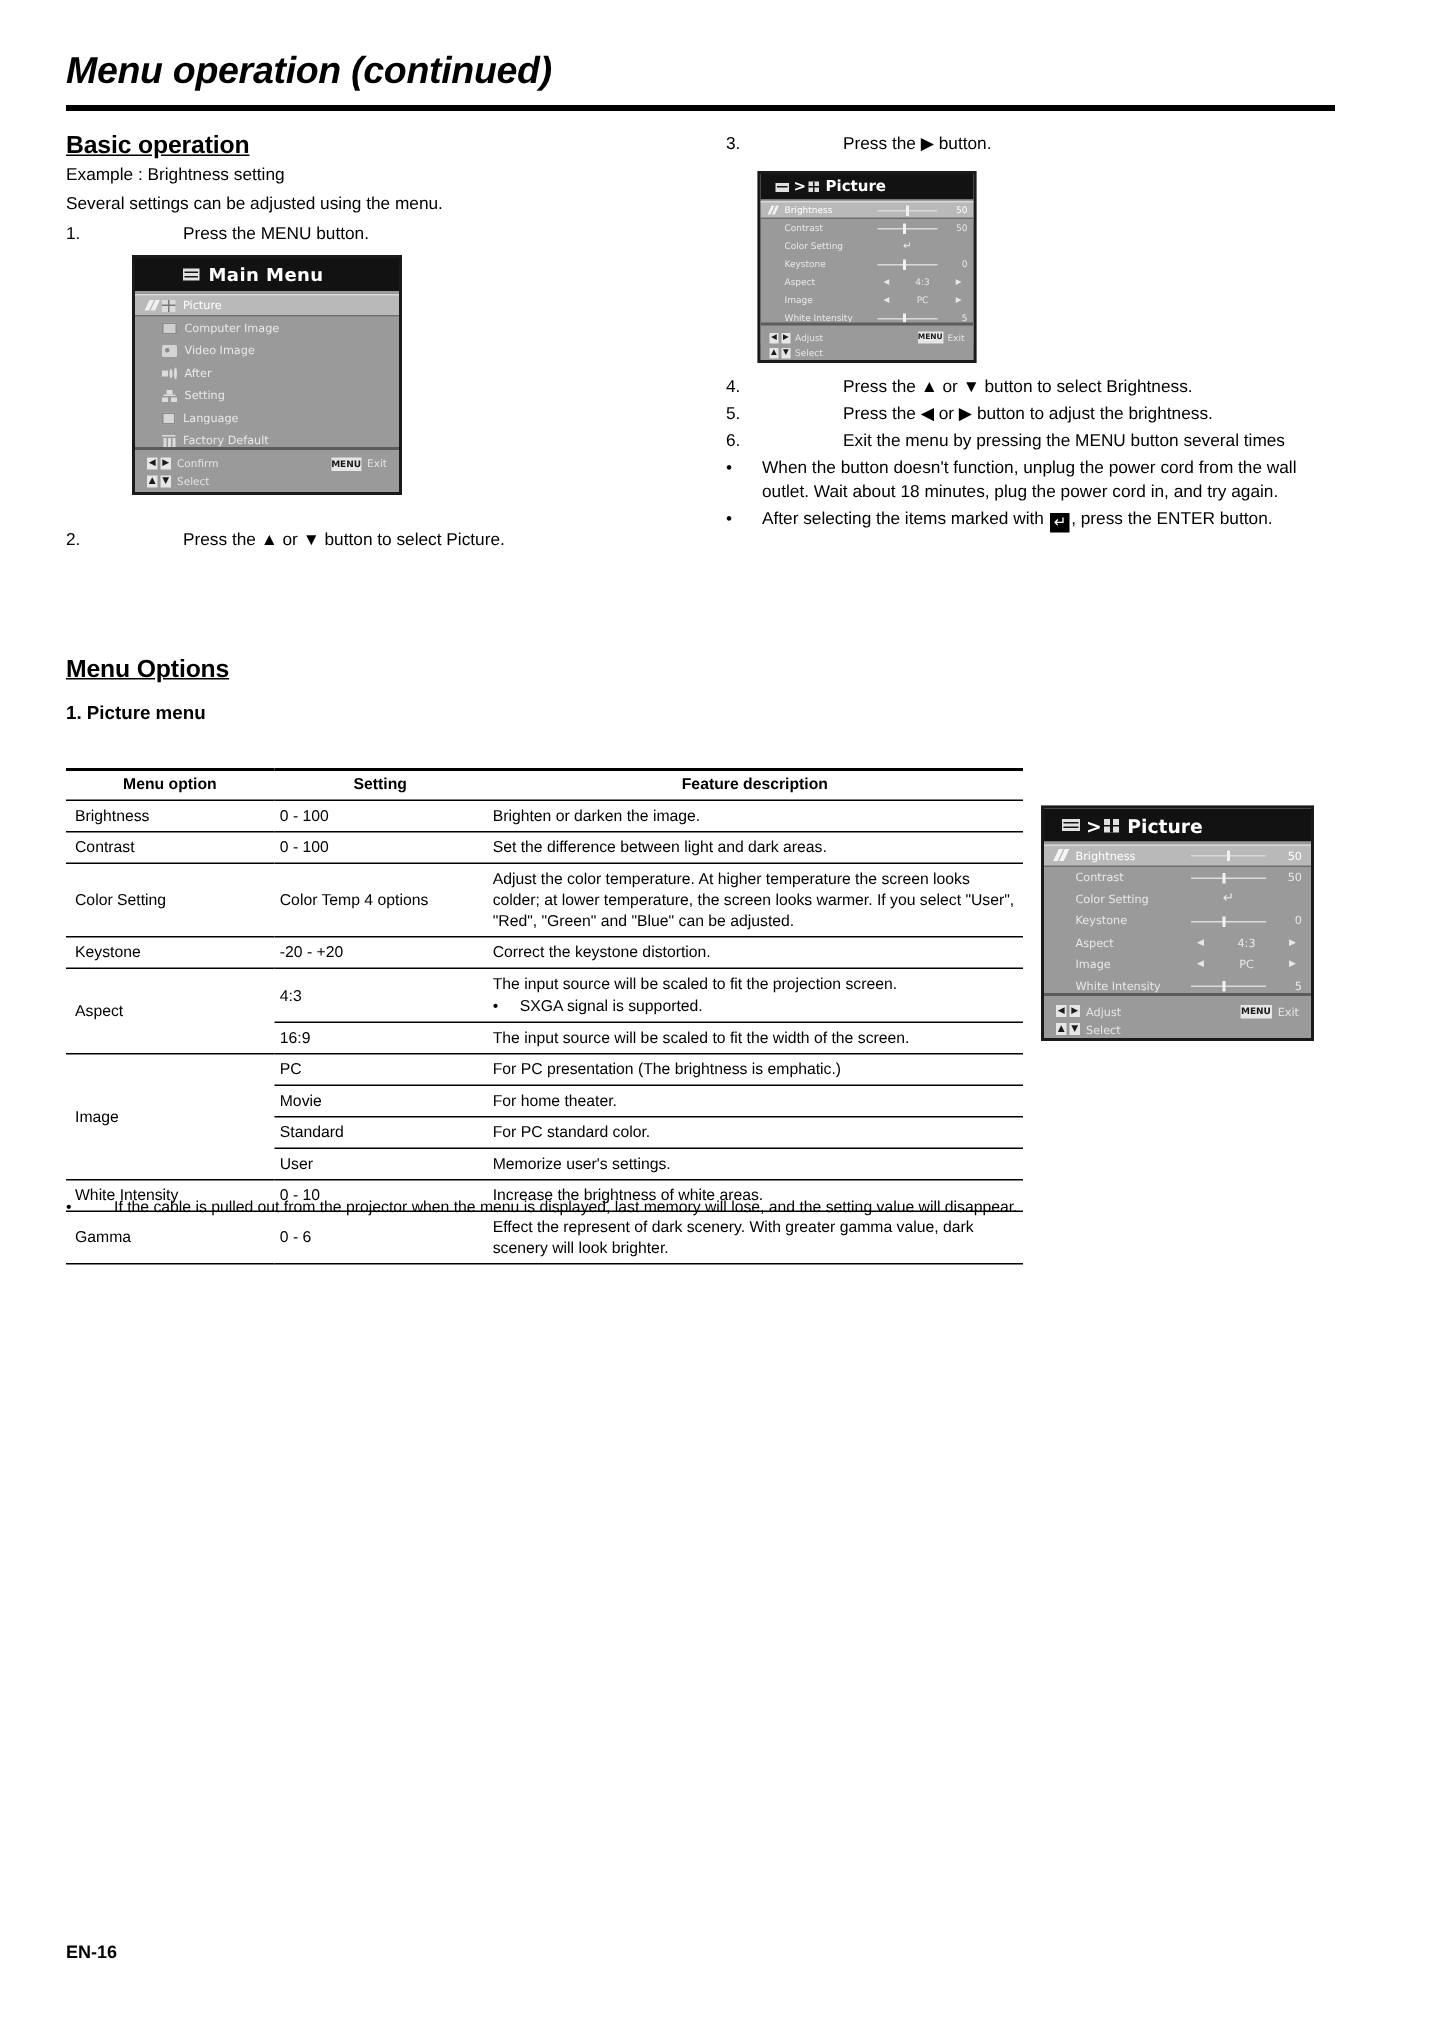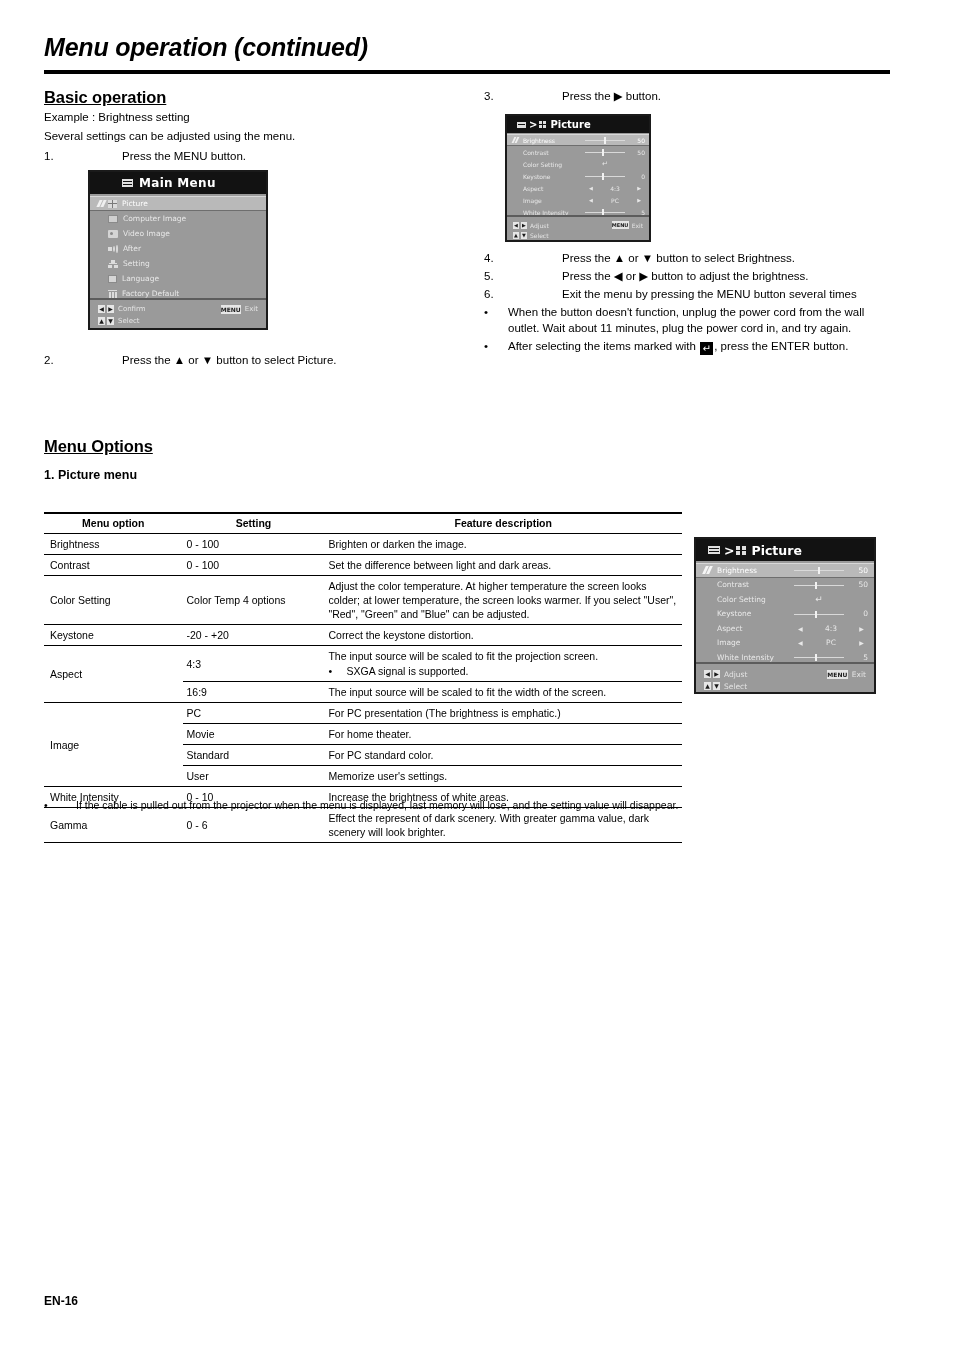--- a/index.html
+++ b/index.html
@@ -535,21 +535,21 @@
         <span class="num">5.</span>
         <span class="txt">Press the ◀ or ▶ button to adjust the brightness.</span>
       </div>
       <div class="numrow">
         <span class="num">6.</span>
         <span class="txt">Exit the menu by pressing the MENU button several times</span>
       </div>
     </div>
     <div class="bulletrow">
       <span class="bul">•</span>
-      <span class="btxt">When the button doesn't function, unplug the power cord from the wall outlet. Wait about 11 minutes, plug the power cord in, and try again.</span>
+      <span class="btxt">When the button doesn't function, unplug the power cord from the wall outlet. Wait about 18 minutes, plug the power cord in, and try again.</span>
     </div>
     <div class="bulletrow">
       <span class="bul">•</span>
       <span class="btxt">
         <span>After selecting the items marked with</span>
         <span class="enter-glyph">↵</span><span>, press the ENTER button.</span>
       </span>
     </div>
   </div>
 

